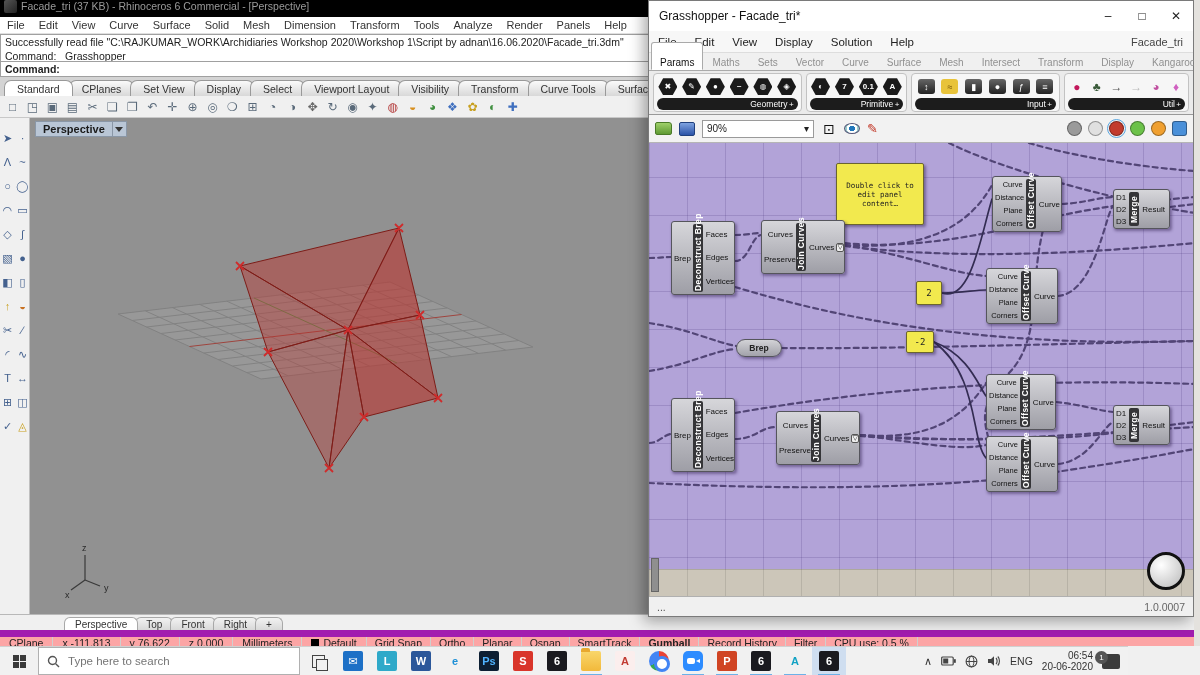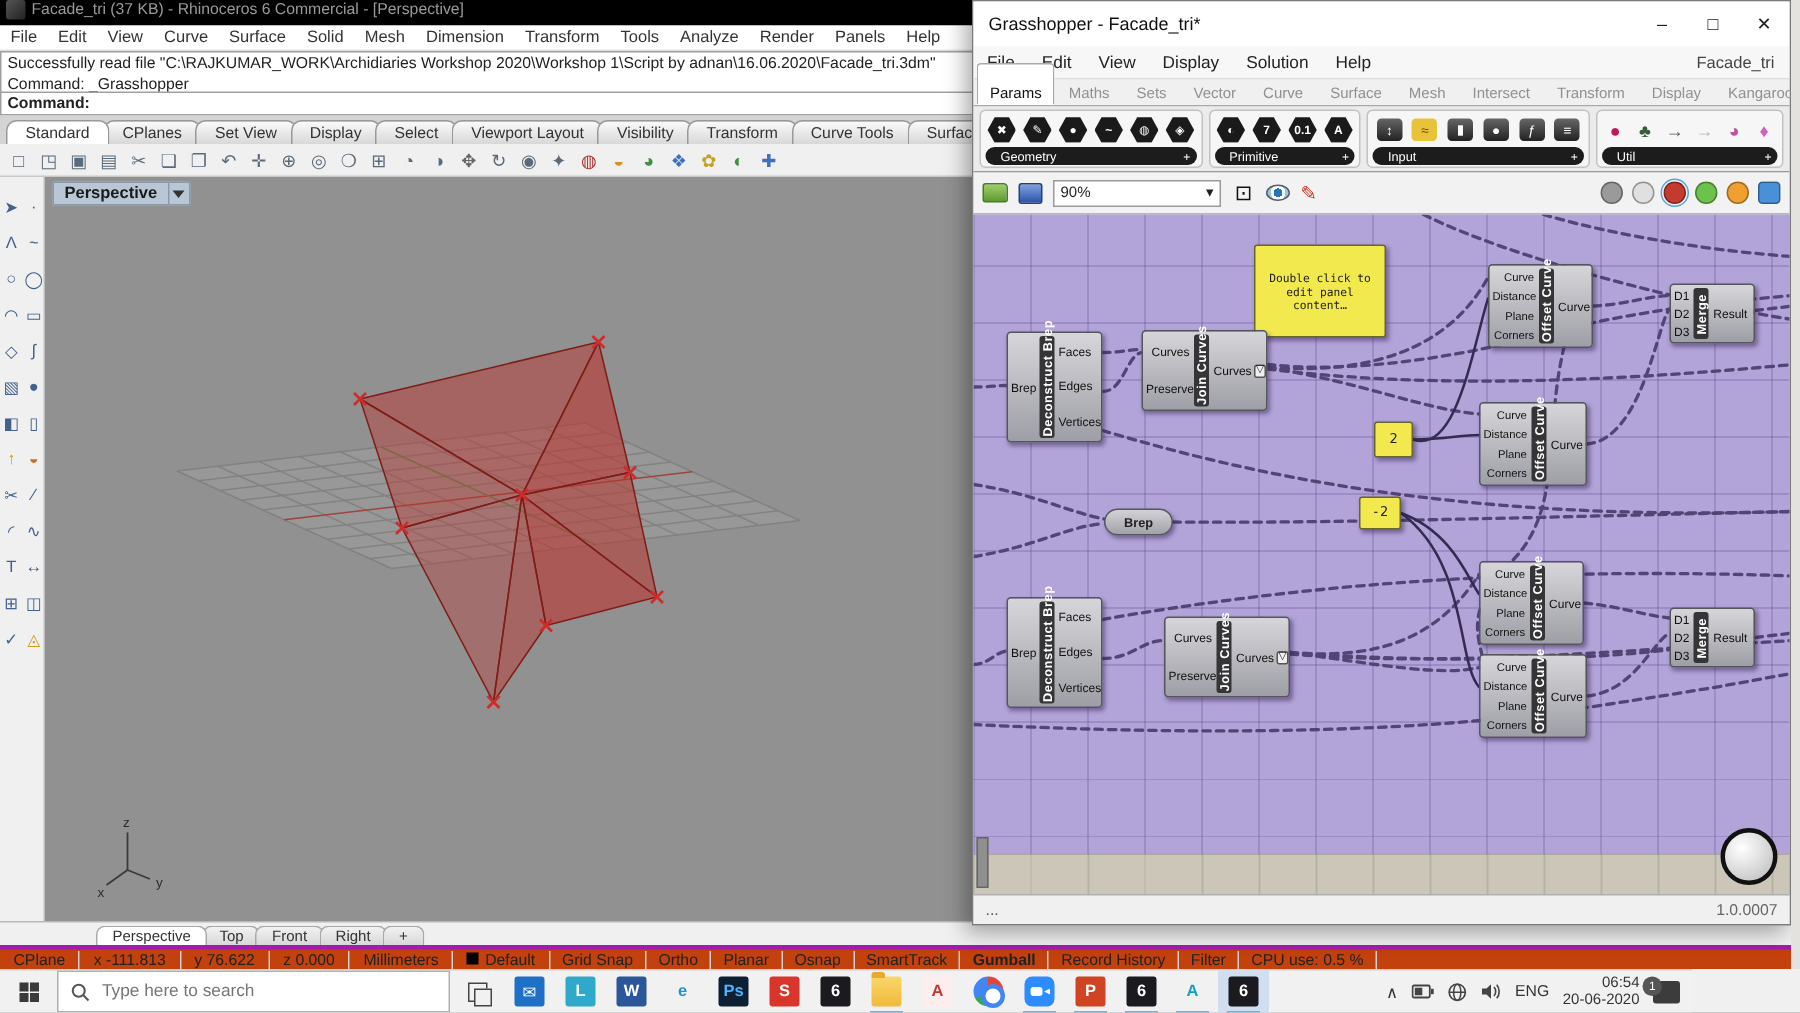--- a/index.html
+++ b/index.html
@@ -21,21 +21,21 @@
   .side{width:30px;background:#f0f0f0;border-right:1px solid #c0c0c0;display:grid;grid-template-columns:15px 15px;align-content:start;padding-top:8px}
   .side .si{height:24px;display:flex;align-items:center;justify-content:center;font-size:11px;color:#44618e}
   .vp{position:relative;flex:1;background:#919191;overflow:hidden}
   .vp-label{position:absolute;top:3px;left:5px;display:flex;z-index:3}
   .vp-label .vl{background:#b9c6d6;border:1px solid #8a97a7;font-weight:bold;font-size:11px;padding:1px 7px;color:#1a1a1a}
   .vp-label .vc{background:#b9c6d6;border:1px solid #8a97a7;border-left:none;width:14px;display:flex;align-items:center;justify-content:center}
   .vp-label .vc i{width:0;height:0;border-left:4px solid transparent;border-right:4px solid transparent;border-top:5px solid #333}
   .v-tabs{height:16px;background:#f0f0f0;border-top:1px solid #b8b8b8;display:flex;align-items:flex-end;padding-left:64px}
   .v-tabs .tab{background:linear-gradient(#f2f2f2,#d8d8d8);border:1px solid #a8a8a8;border-bottom:none;border-radius:6px 6px 0 0;padding:1px 10px 0;margin-right:-3px;font-size:10px;color:#333}
   .v-tabs .tab.active{background:#fff;z-index:2;position:relative}
-  .r-status{height:16px;background:#c2410c;border-top:3px solid #a21caf;display:flex;align-items:flex-end;font-size:10.5px;color:#222;overflow:hidden}
+  .r-status{height:16px;background:#fca5a5;border-top:7px solid #a21caf;display:flex;align-items:flex-start;font-size:10.5px;color:#222;overflow:hidden}
   .r-status .fld{padding:0 9px;border-right:1px solid #cfcfcf;white-space:nowrap}
   .r-status .tgl{padding:0 8px;border-right:1px solid #cfcfcf;white-space:nowrap}
   .r-status .tgl.bold{font-weight:bold}
   .swatch{display:inline-block;width:8px;height:8px;background:#000;margin-right:4px}
   
   .taskbar{position:absolute;left:0;bottom:0;width:1128px;height:29px;background:#f1f1f1;border-top:1px solid #d0d0d0;display:flex;align-items:center}
   .start{width:38px;height:29px;display:flex;align-items:center;justify-content:center}
   .winlogo{display:grid;grid-template-columns:6px 6px;grid-gap:1px}
   .winlogo b{width:6px;height:6px;background:#3a3a3a}
   .tsearch{width:262px;height:28px;background:#fff;border:1px solid #b0b0b0;display:flex;align-items:center;padding:0 8px;gap:8px}
@@ -66,21 +66,21 @@
   .gh-ctrls span{width:34px;display:flex;align-items:center;justify-content:center;font-size:12px;color:#222}
   .gh-menu{height:22px;background:#f7f7f7;display:flex;align-items:center;border-bottom:1px solid #ddd}
   .gh-menu .mi{padding:0 9px;font-size:11.5px;color:#222}
   .gh-file{margin-left:auto;padding-right:10px;font-size:11px;color:#444}
   .gh-tabs{height:18px;background:#f0f0f0;display:flex;align-items:flex-end;padding-left:2px;border-bottom:1px solid #aaa}
   .gh-tabs .tab{padding:14px 8px 1px;font-size:10px;color:#909090;border:1px solid transparent;white-space:nowrap}
   .gh-tabs .tab.active{background:#fff;border:1px solid #aaa;border-bottom:1px solid #fff;border-radius:3px 3px 0 0;color:#111}
   .gh-pal{height:44px;background:#ebebeb;border-bottom:1px solid #999;display:flex;gap:4px;padding:2px 4px;overflow:hidden}
   .pgroup{background:#f6f6f6;border:1px solid #c2c2c2;border-radius:4px;display:flex;flex-direction:column;padding:1px 3px;min-width:0}
   .pg-icons{display:flex;align-items:center;justify-content:space-around;height:24px;gap:2px}
-  .pg-bar{height:12px;background:#1c1c1c;border-radius:6px;color:#fff;font-size:8.5px;display:flex;align-items:center;justify-content:flex-start;position:relative;padding:0 10px;white-space:nowrap}
+  .pg-bar{height:12px;background:#1c1c1c;border-radius:6px;color:#fff;font-size:8.5px;display:flex;align-items:center;justify-content:flex-end;position:relative;padding:0 10px;white-space:nowrap}
   .pg-bar i{position:absolute;right:4px;font-style:normal;font-size:8px}
   .hex{width:19px;height:17px;background:#1a1a1a;clip-path:polygon(25% 0,75% 0,100% 50%,75% 100%,25% 100%,0 50%);color:#fff;font-size:8px;display:flex;align-items:center;justify-content:center;font-weight:bold}
   .sq{width:17px;height:15px;background:linear-gradient(#666,#222);border-radius:3px;color:#fff;font-size:9px;display:flex;align-items:center;justify-content:center}
   .rd{width:17px;height:16px;display:flex;align-items:center;justify-content:center;font-size:12px}
   .gh-ctb{height:28px;background:#f2f2f2;border-bottom:1px solid #b5b5b5;display:flex;align-items:center;padding:0 6px;gap:7px}
   .ctb-open{width:17px;height:13px;background:linear-gradient(#9fd06a,#5f9a33);border-radius:2px 3px 2px 2px;border:1px solid #4a7a28}
   .ctb-save{width:16px;height:14px;background:linear-gradient(#7ea2e0,#2b53a8);border:1px solid #20407e;border-radius:2px}
   .zoomsel{width:112px;height:18px;background:#fff;border:1px solid #9a9a9a;display:flex;align-items:center;font-size:10px;padding:0 4px;justify-content:space-between}
   .ctb-frame{width:16px;height:16px;display:flex;align-items:center;justify-content:center;font-size:14px;color:#111}
   .ctb-eye{width:16px;height:11px;border-radius:50%;background:radial-gradient(circle at 50% 50%,#2277bb 0 3px,#fff 3px 5px,#9cc 5px);border:1px solid #557}

